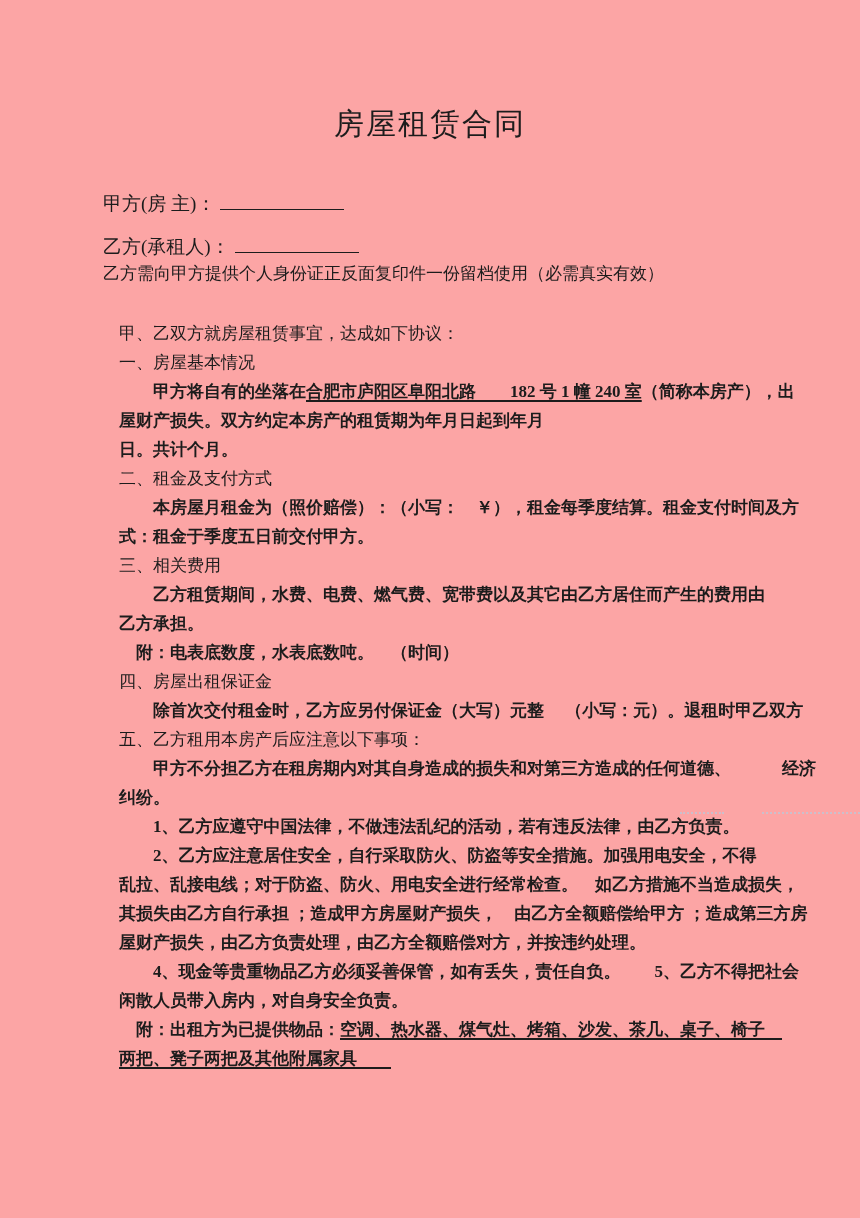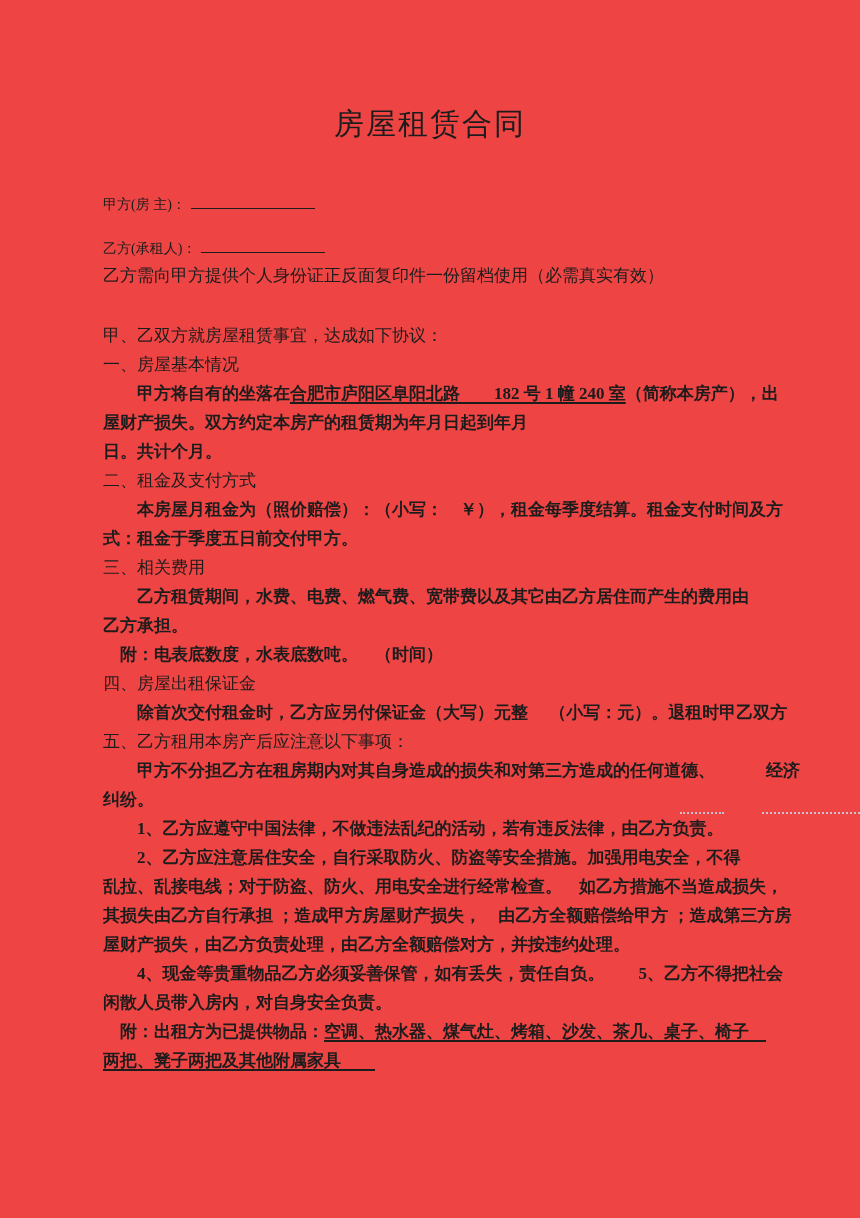--- a/index.html
+++ b/index.html
@@ -1,50 +1,50 @@
 <!DOCTYPE html>
 <html><head>
 <meta charset="utf-8">
 <style>
   html,body{margin:0;padding:0;background:#ffffff;}
   .page{
     position:relative;
     width:860px;
     height:1218px;
-    background:#ef4444;
+    background:#fca5a5;
     overflow:hidden;
     font-family:"Liberation Serif","DejaVu Serif",serif;
     color:#1c1c1c;
   }
   .doc-title{
     text-align:center;
     font-size:30px;
     line-height:40px;
     padding-top:104px;
     letter-spacing:2px;
     font-weight:400;
   }
   .content{
     margin-left:103px;
     margin-right:60px;
   }
-  .party-row{font-size:14px;line-height:26px;white-space:pre;}
+  .party-row{font-size:19px;line-height:26px;white-space:pre;}
   .party-row.a{margin-top:47px;}
   .party-row.b{margin-top:17px;}
   .blank{
     display:inline-block;
     width:124px;
     height:17px;
     border-bottom:1.6px solid #1c1c1c;
     margin-left:5px;
     vertical-align:baseline;
   }
   .note{font-size:17px;line-height:27px;margin-top:0;white-space:pre;}
   .body{margin-top:32px;font-size:17px;line-height:29px;}
-  .line{white-space:pre;}
+  .line{white-space:pre;margin-left:16px;}
   .line.b{font-weight:bold;}
   .u{text-decoration:underline;text-underline-offset:3px;text-decoration-thickness:1.5px;}
   .dots{position:absolute;top:812px;height:0;border-top:2px dotted #cdbfcb;}
   .dots.d1{left:680px;width:44px;}
   .dots.d2{left:762px;width:98px;}
 </style>
 </head>
 <body>
 
 <div class="page">

